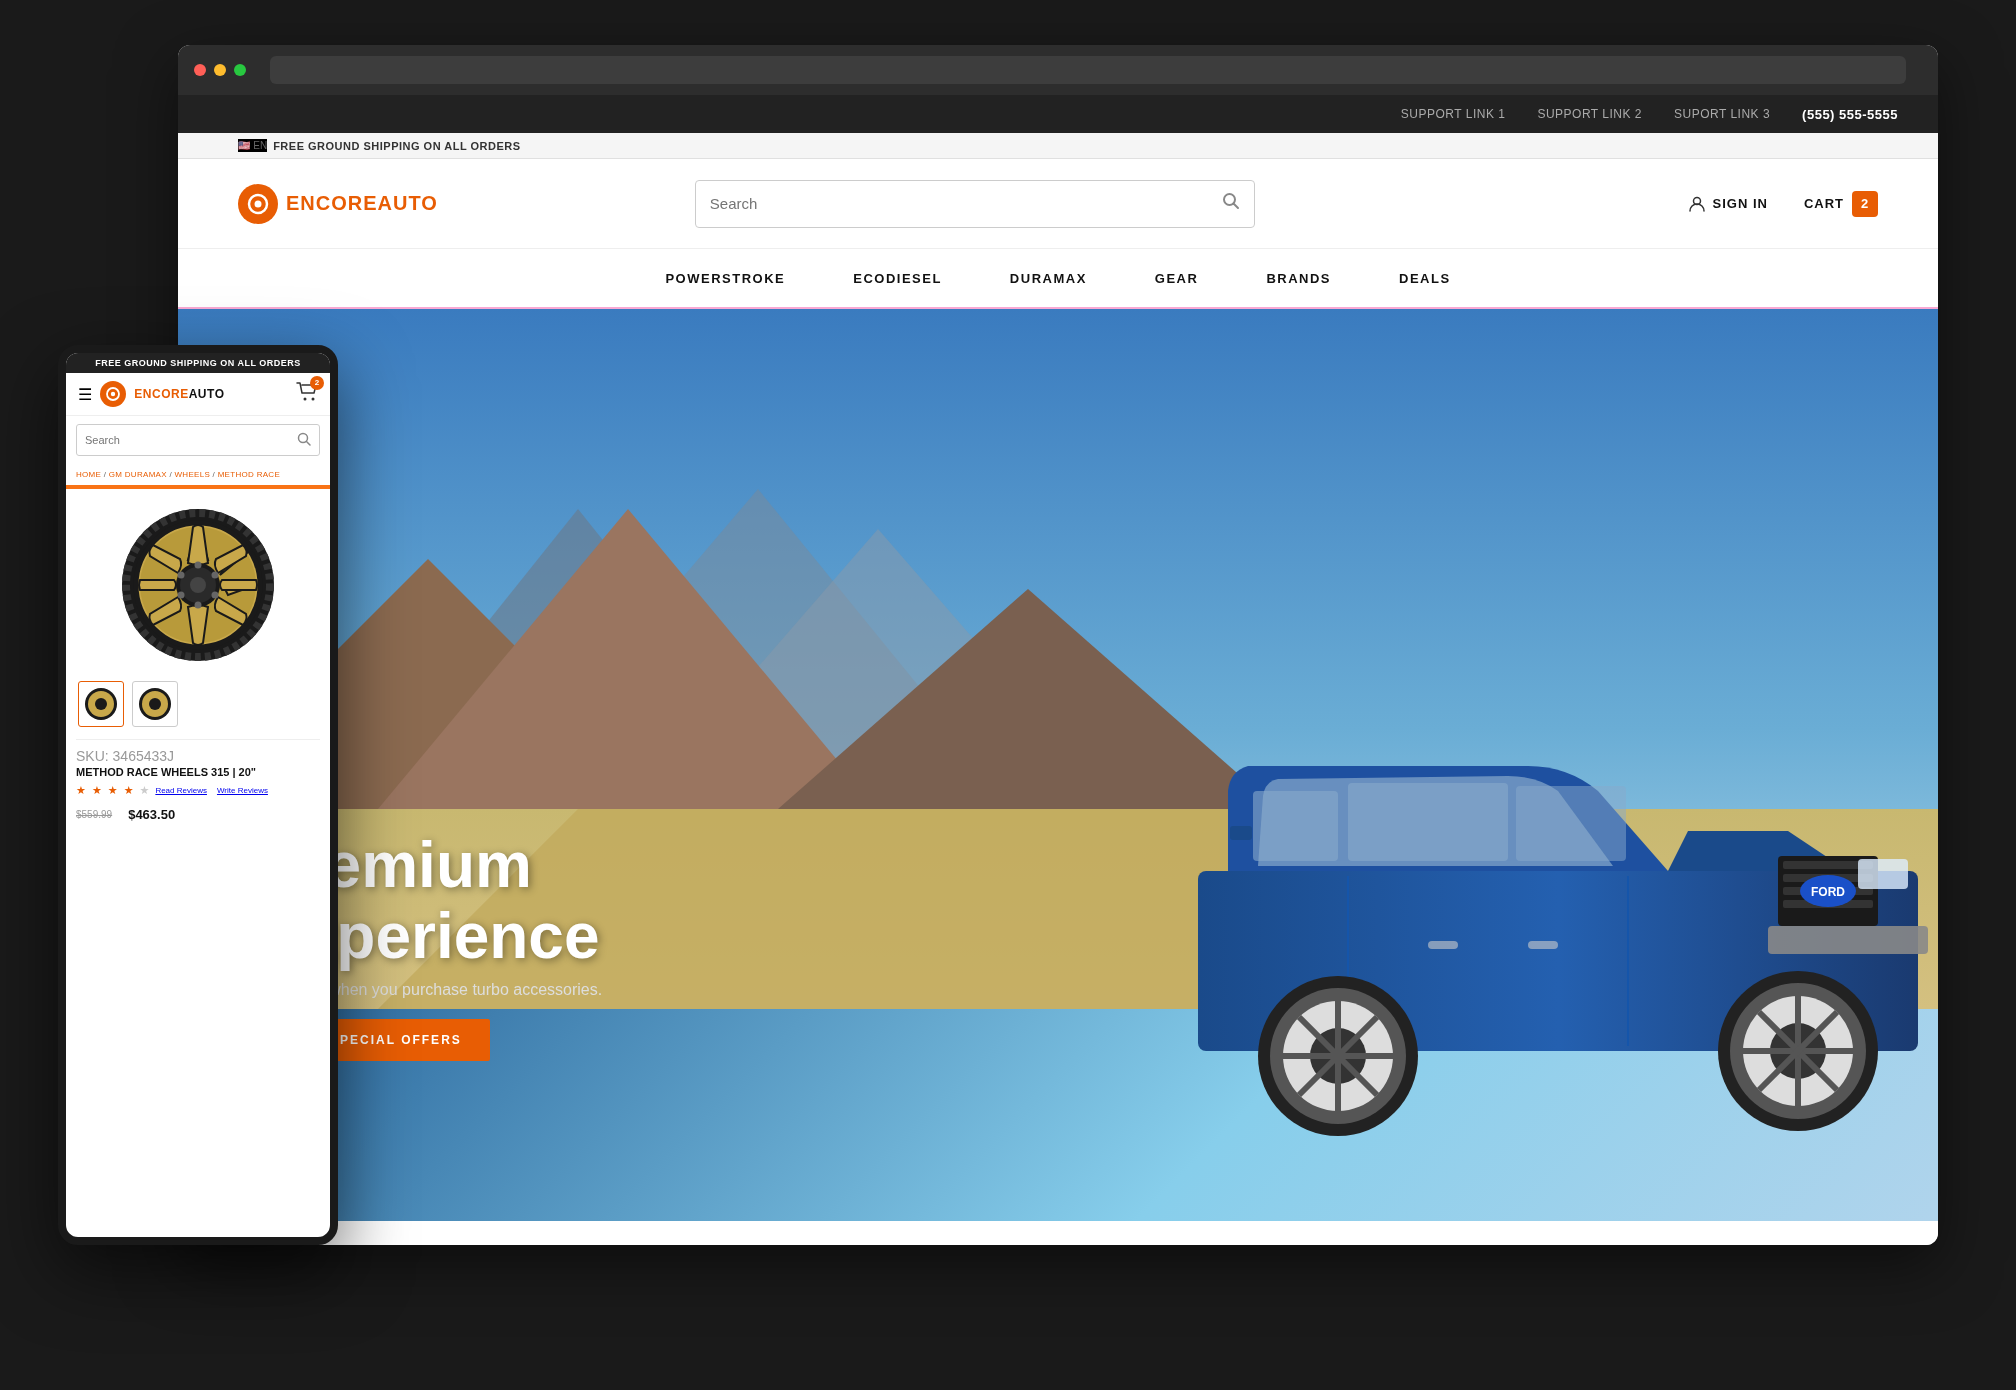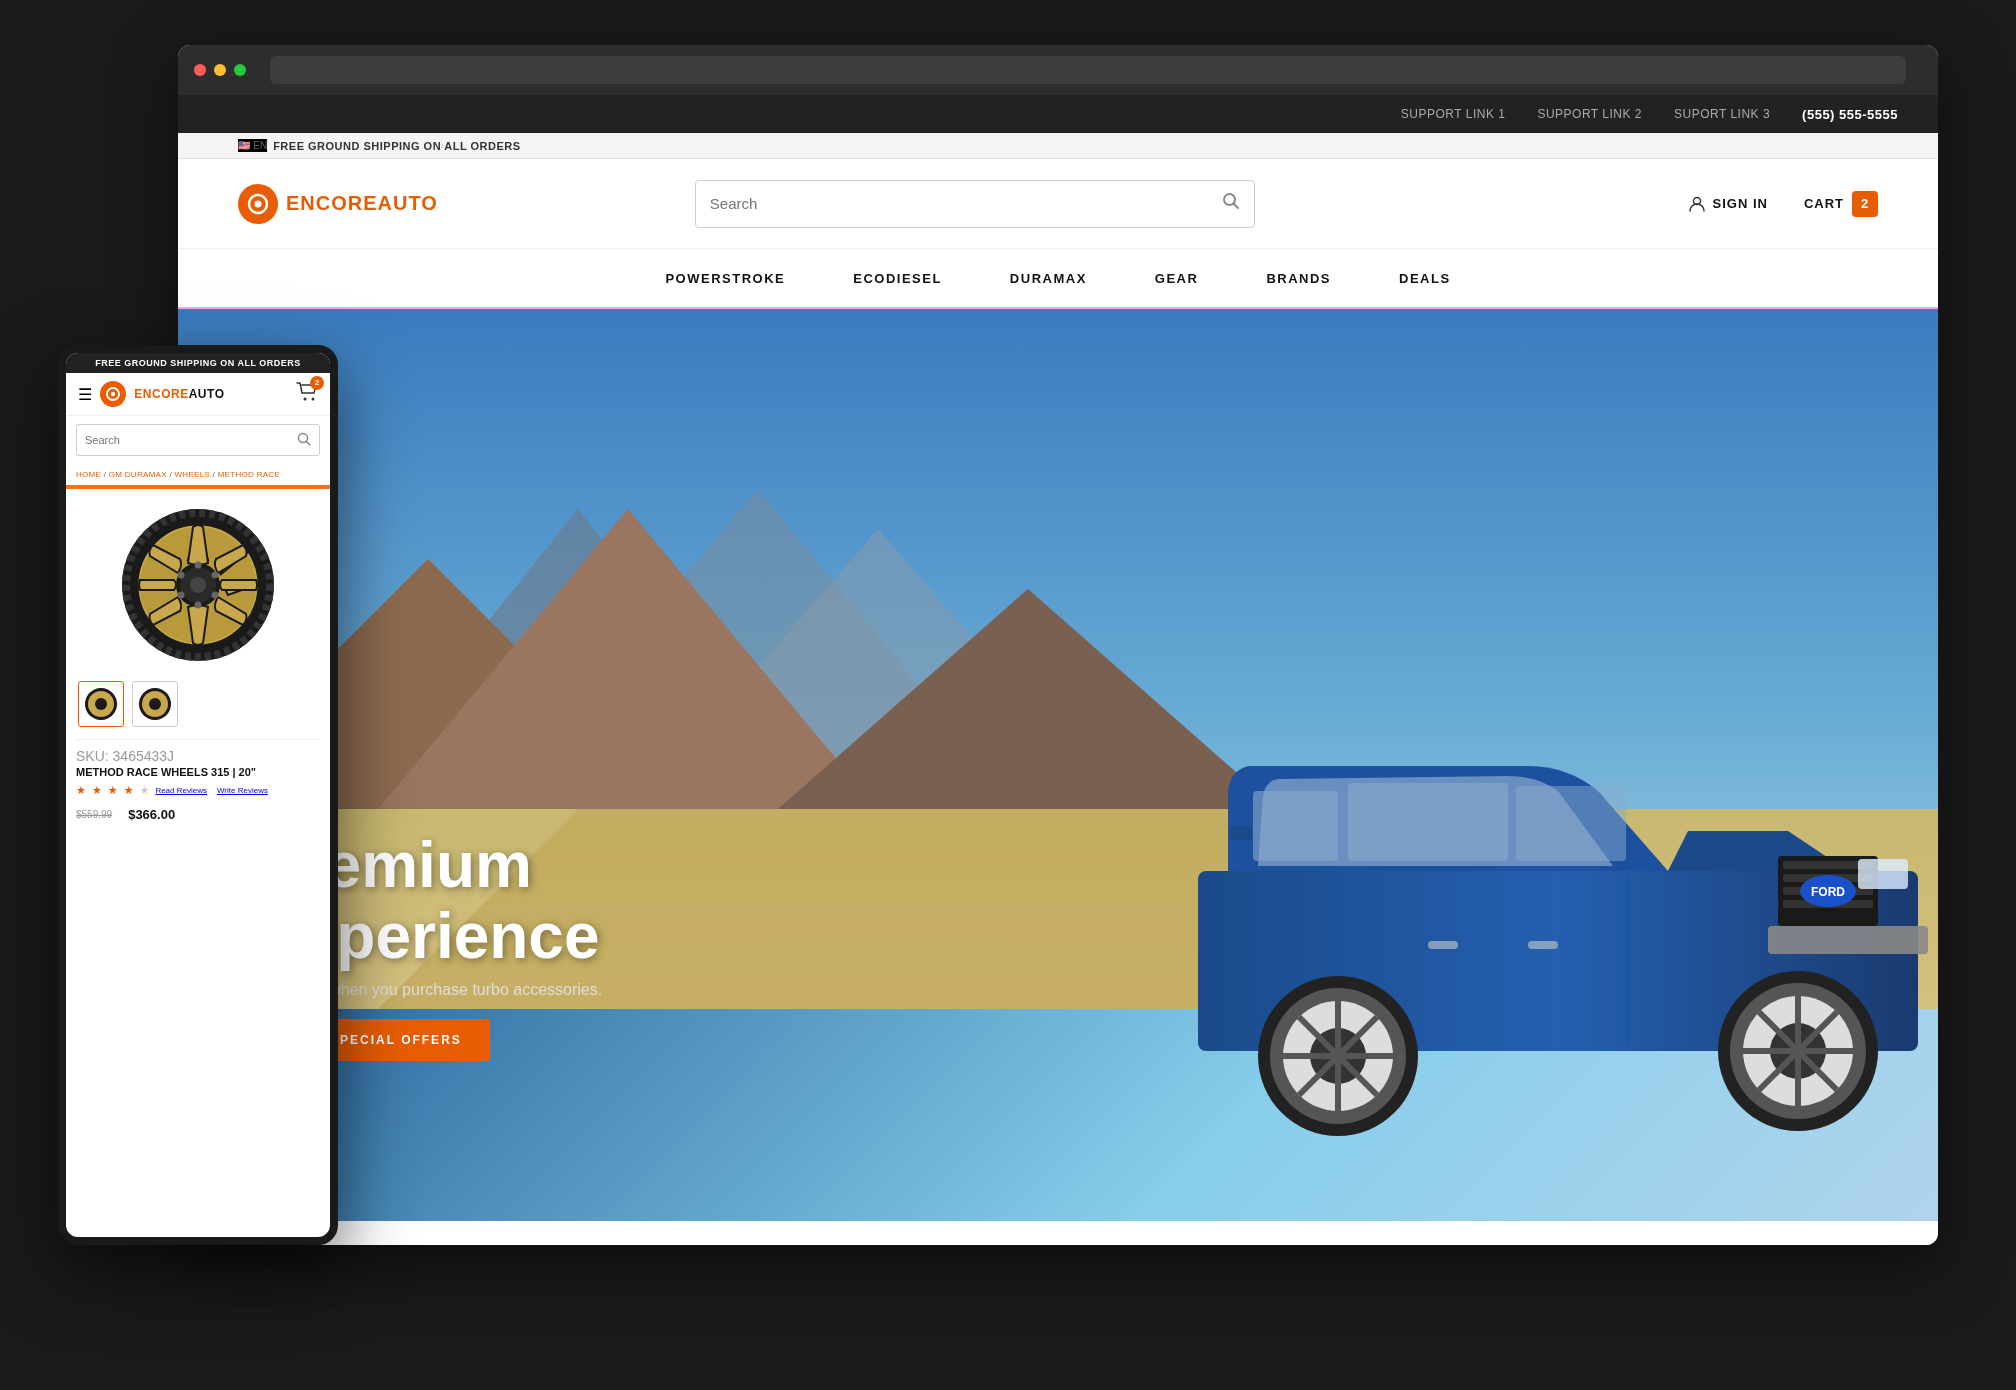--- a/index.html
+++ b/index.html
@@ -744,19 +744,19 @@
         <span class="stars">★</span>
         <span class="stars star-empty">★</span>
         <div class="review-links">
           <a href="#">Read Reviews</a>
           <a href="#">Write Reviews</a>
         </div>
       </div>
 
       <div class="mobile-price">
         <span class="price-old">$559.99</span>
-        <span class="price-new">$366.00</span>
+        <span class="price-new">$463.50</span>
       </div>
 
     </div>
   </div>
 
 </div>
 
 </body></html>

